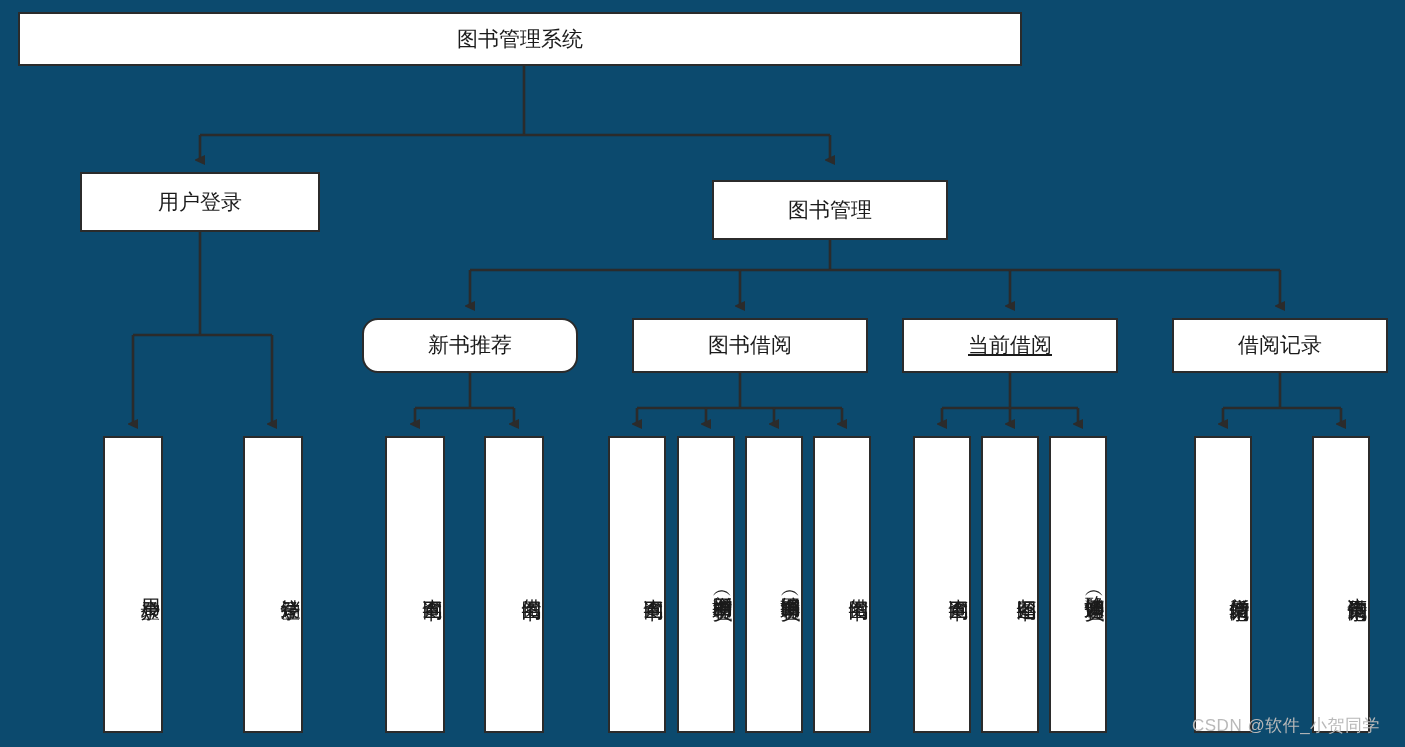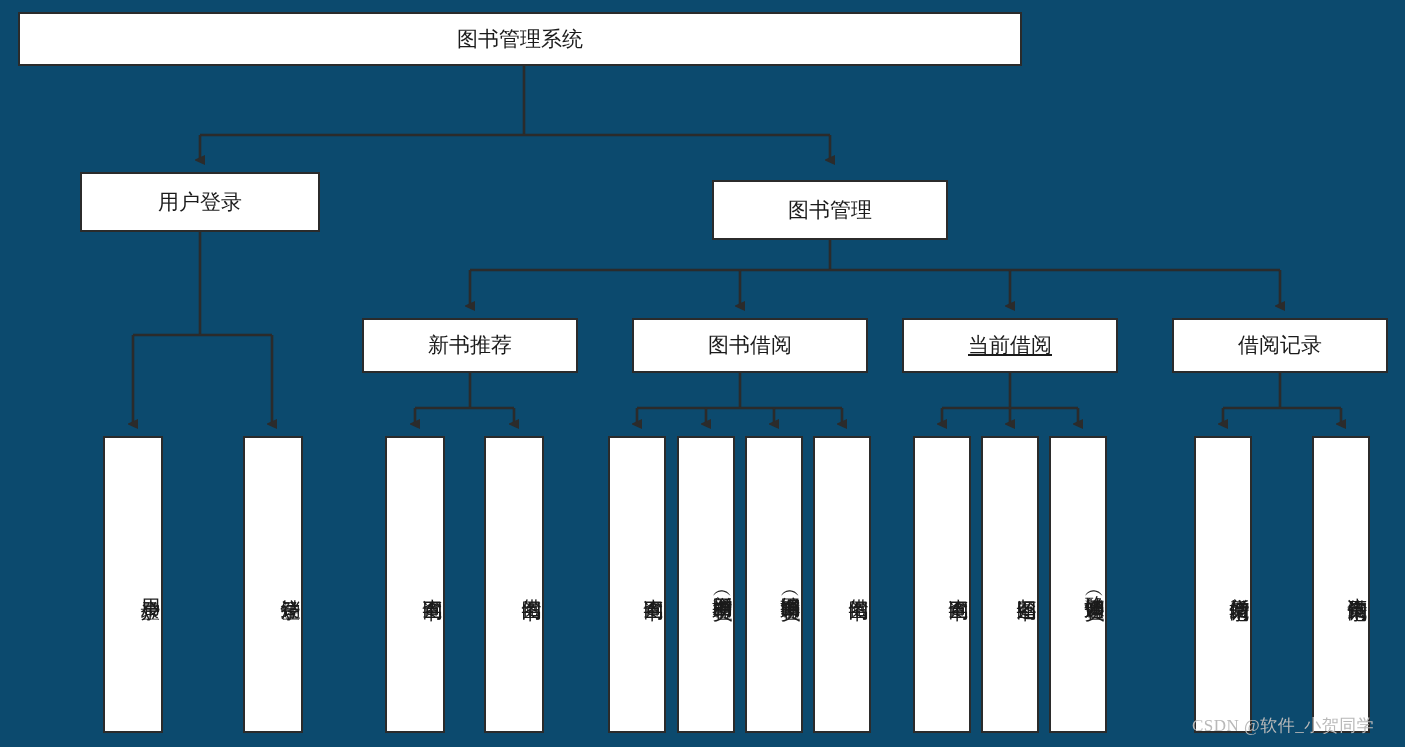--- a/index.html
+++ b/index.html
@@ -60,21 +60,21 @@
     width:100%;
     height:100%;
     line-height:1.05;
   }
   .watermark{
     position:absolute;
     font-size:17px;
     color:#b9b9b9;
     white-space:nowrap;
     letter-spacing:0.5px;
-    font-family:Liberation Serif, serif;
+    font-family:Liberation Sans, sans-serif;
   }
 </style>
 </head>
 <body>
 
 <div id="canvas">
 
   <svg class="connectors" viewBox="0 0 1405 747" xmlns="http://www.w3.org/2000/svg">
     <defs>
       <marker id="arrow" markerWidth="10" markerHeight="10" refX="5" refY="5" orient="auto" markerUnits="userSpaceOnUse">
@@ -129,21 +129,21 @@
     <span>图书管理系统</span>
   </div>
 
   <div class="node level2" style="left:80px;top:172px;width:240px;height:60px;">
     <span>用户登录</span>
   </div>
   <div class="node level2" style="left:712px;top:180px;width:236px;height:60px;">
     <span>图书管理</span>
   </div>
 
-  <div class="node level3" style="left:362px;top:318px;width:216px;height:55px;">
+  <div class="node level3" style="left:362px;top:318px;width:216px;height:55px;border-radius:16px;">
     <span>新书推荐</span>
   </div>
   <div class="node level3" style="left:632px;top:318px;width:236px;height:55px;">
     <span>图书借阅</span>
   </div>
   <div class="node level3" style="left:902px;top:318px;width:216px;height:55px;text-decoration:underline;">
     <span>当前借阅</span>
   </div>
   <div class="node level3" style="left:1172px;top:318px;width:216px;height:55px;">
     <span>借阅记录</span>

